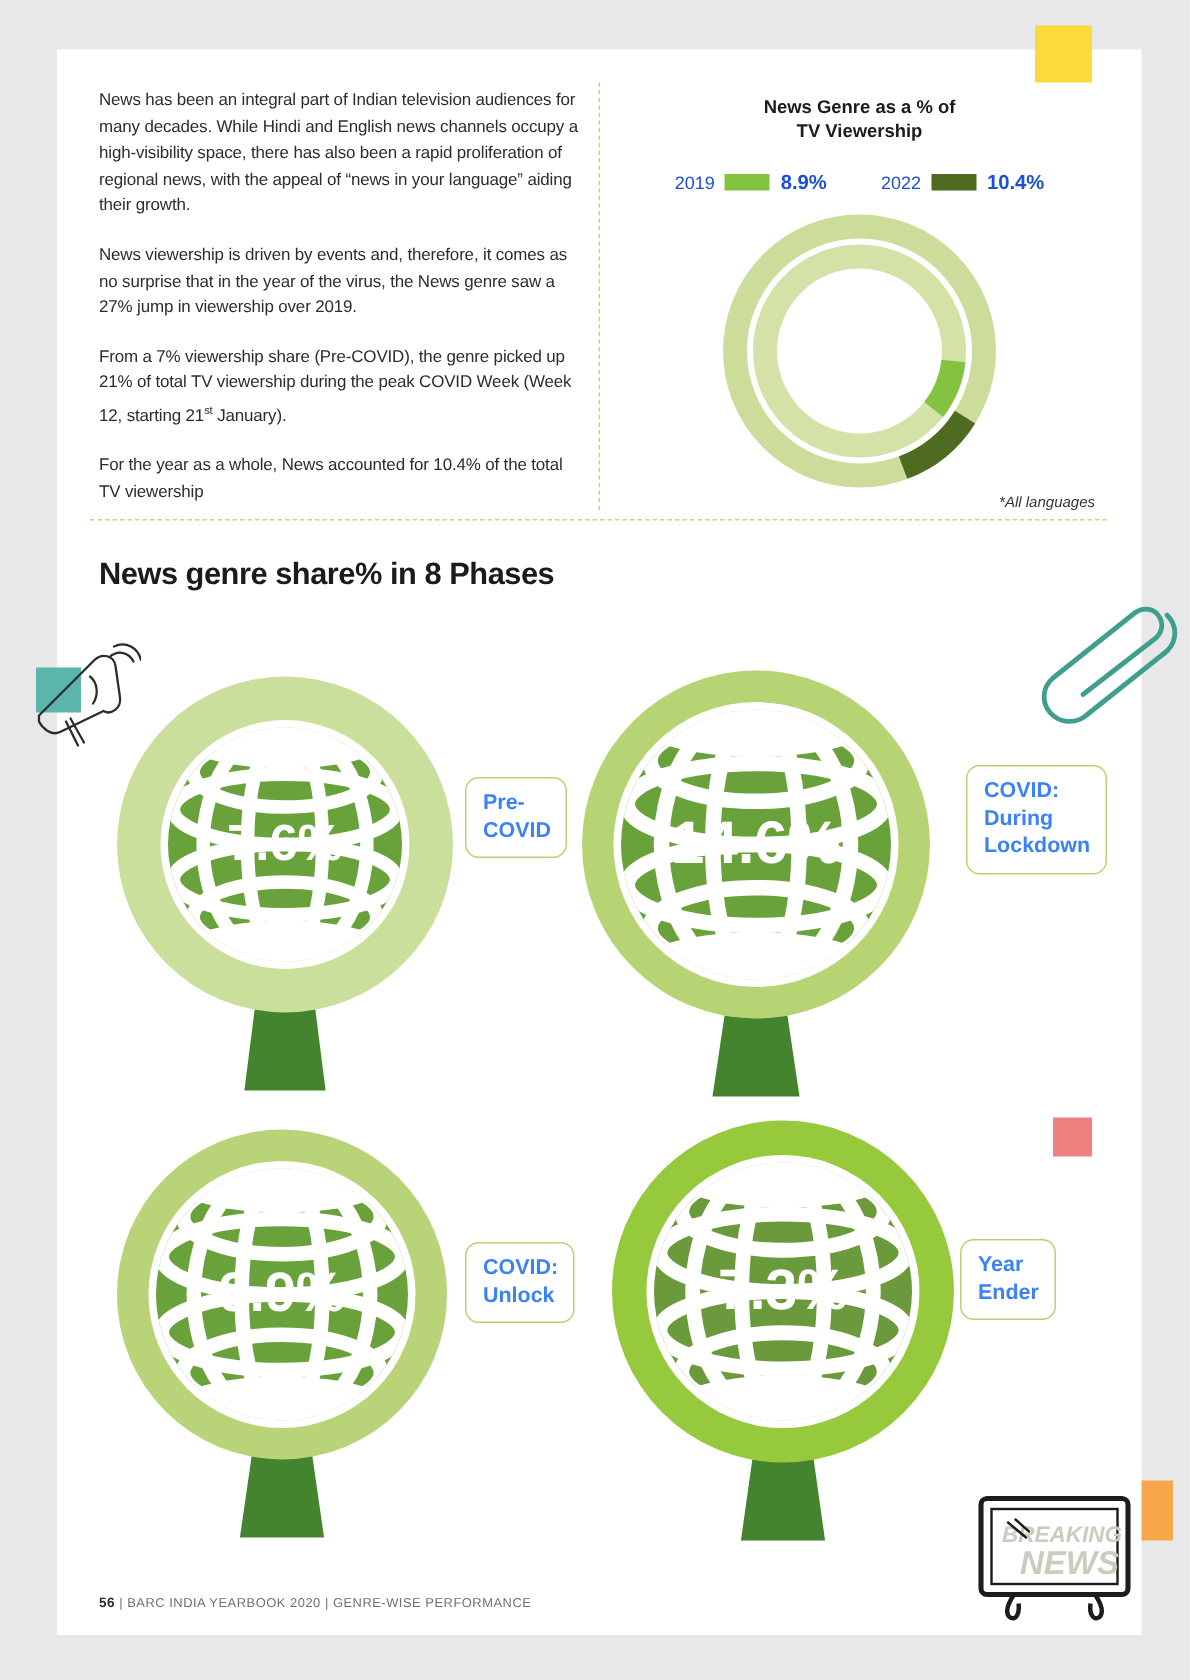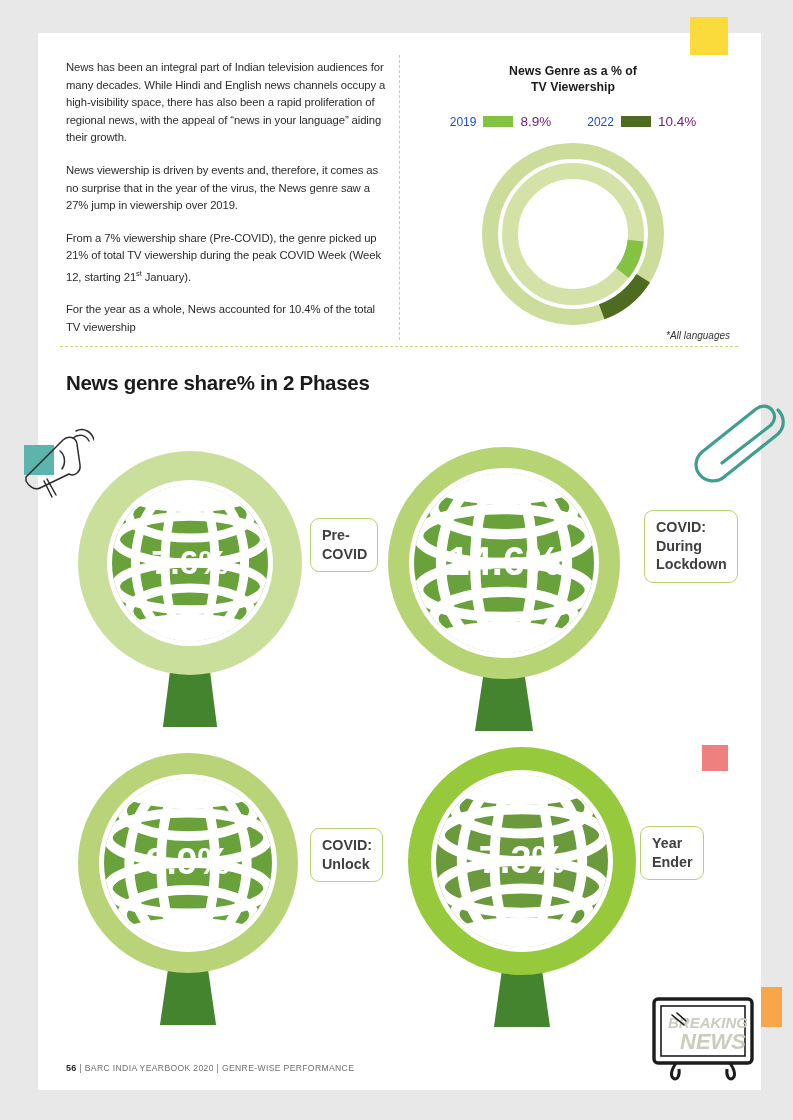--- a/index.html
+++ b/index.html
@@ -64,21 +64,21 @@
     font-size: 12.3px; font-weight: bold; color: #1b1b1b;
     line-height: 16px; margin-top: 8px;
   }
   #donut-legend {
     display: flex; justify-content: center; align-items: center;
     gap: 36px; margin-top: 19px;
   }
   .legend-item { display: flex; align-items: center; gap: 7px; }
   .legend-year { font-size: 12px; color: #1d4ed8; }
   .legend-swatch { width: 30px; height: 11px; display: inline-block; }
-  .legend-val { font-size: 13.5px; font-weight: normal; color: #701a75; }
+  .legend-val { font-size: 13.5px; font-weight: bold; color: #1d4ed8; }
 
   #donut-wrap { position: relative; width: 100%; height: 185px; margin-top: 10px; }
   #donut-svg { position: absolute; left: 50%; transform: translateX(-50%); top: 0; }
 
   #all-languages {
     position: absolute; right: 8px; bottom: 4px;
     font-size: 10px; font-style: italic; color: #333;
   }
 
   
@@ -91,21 +91,21 @@
   .tree-cell { position: absolute; }
   .tree-svg  { display: block; }
 
   .badge {
     position: absolute;
     background: #ffffff;
     border: 1.6px solid #b9d271;
     border-radius: 9px;
     padding: 7px 10px 8px 11px;
     font-size: 14.3px; font-weight: bold;
-    color: #404040; line-height: 18.5px;
+    color: #3b82f6; line-height: 18.5px;
     white-space: pre-line;
     z-index: 4;
   }
 
   
   #footer {
     position: absolute; left: 28px; bottom: 17px;
     font-size: 8.6px; color: #6f6f6f;
     letter-spacing: 0.35px;
   }
@@ -165,21 +165,21 @@
             <circle id="ring-inner-value" cx="95" cy="95" r="63" fill="none" stroke="#84c341" stroke-width="16" stroke-linecap="butt" transform="rotate(-90 95 95)" stroke-dasharray="35.22982001735595 360.610854334958" stroke-dashoffset="-105.55751316061705"></circle>
           </svg>
         </div>
 
         <div id="all-languages">*All languages</div>
       </div>
     </div>
 
     <div id="h-divider"></div>
 
-    <h2 id="phases-title">News genre share% in 2 Phases</h2>
+    <h2 id="phases-title">News genre share% in 8 Phases</h2>
 
     <div id="trees-area">
         <div class="tree-cell" style="left: 38px; top: 416px;">
           <svg class="tree-svg" width="228" height="306" viewBox="0 0 228 306">
             <path d="M98.6 186 L129.4 186 L141.0816 278 L86.9184 278 Z" fill="#44842f"></path>
             <circle cx="114" cy="114" r="112" fill="#cbdf9d"></circle>
             <circle cx="114" cy="114" r="83" fill="#ffffff"></circle>
             <defs>
               <clipPath id="clip0">
                 <circle cx="114" cy="114" r="78"></circle>

